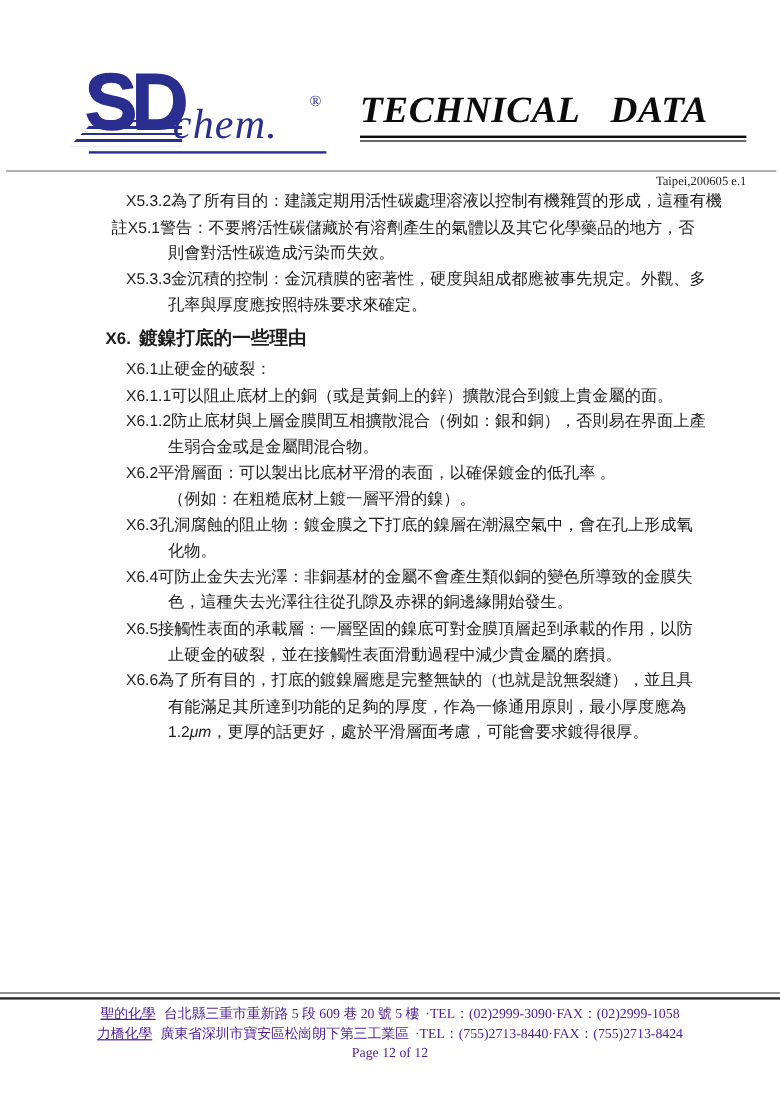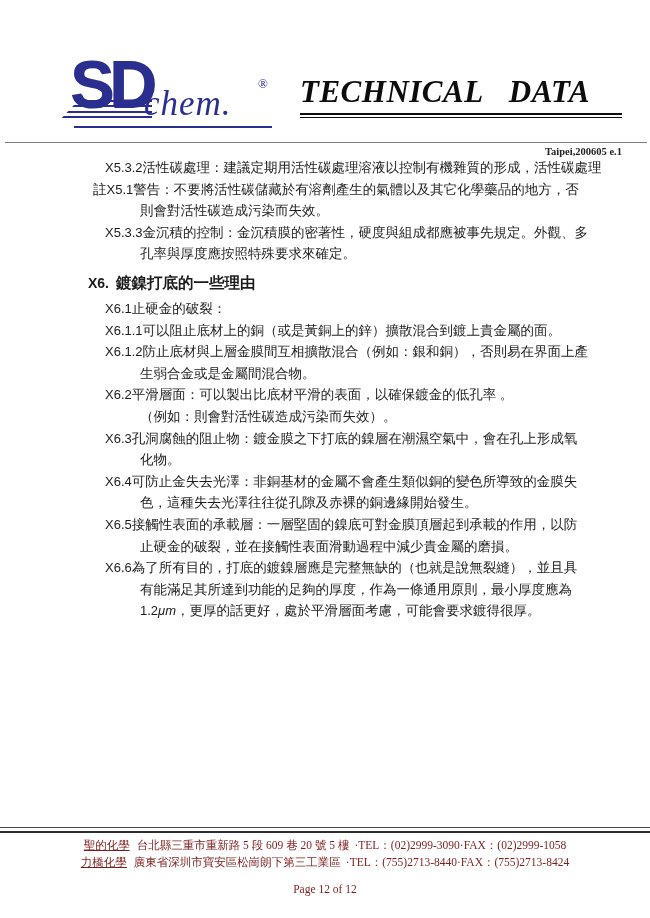--- a/index.html
+++ b/index.html
@@ -28,39 +28,39 @@
   .logo-reg { position:absolute; left:200px; top:22px; font-size:13px; color:#2a2f8f; font-family:"Liberation Serif",serif; }
   .logo-underline { position:absolute; left:16px; top:72px; width:198px; height:0; border-top:2px solid #2a2f8f; }
   .title-block { position:absolute; left:300px; top:74px; width:322px; }
   .title {
     font-family:Liberation Serif, serif; font-style:italic; font-weight:bold;
     font-size:31px; word-spacing:18px; letter-spacing:0.5px; color:#0c0c0c; white-space:nowrap;
   }
   .title-u1 { margin-top:3px; height:2px; background:#0c0c0c; }
   .title-u2 { margin-top:2px; height:1px; background:#0c0c0c; }
   .header-rule { position:absolute; left:5px; right:3px; top:142px; height:1px; background:#7d7d7d; }
-  .revision { position:absolute; right:28px; top:146px; font-size:10.5px; color:#222;font-weight:bold; }
+  .revision { position:absolute; right:28px; top:146px; font-size:10.5px; color:#222; }
   
   .body { position:absolute; left:60px; top:157px; width:578px; }
   .line { line-height:21.6px; white-space:nowrap; font-size:13.5px; }
   .first { margin-left:45px; }
   .note-first { margin-left:33px; }
   .cont { margin-left:80px; }
   .marker { font-family:"Liberation Sans", sans-serif; font-size:13px; }
   .mu { font-family:Liberation Sans, sans-serif; font-size:13px; font-style:italic; }
   .zh { font-family:"Liberation Serif", serif; }
   .heading { margin:5px 0 2px 28px; line-height:25px; white-space:nowrap; font-weight:bold; font-size:15.5px; }
   .heading .marker { font-size:14px; font-weight:bold; margin-right:7px; }
   
-  .footer { position:absolute; left:0; right:0; top:827px; text-align:center; color:#7f1d1d; }
+  .footer { position:absolute; left:0; right:0; top:827px; text-align:center; color:#4c1d95; }
   .footer-rule { height:3px; border-top:1px solid #4a4a4a; border-bottom:2px solid #2d2d2d; margin-bottom:4px; }
   .footer-line { font-size:11.5px; line-height:17px; white-space:nowrap; }
   .company { text-decoration:underline; margin-right:7px; }
   .addr { margin-right:5px; }
-  .page-num { font-size:11.5px; margin-top:12px; }
+  .page-num { font-size:11.5px; margin-top:1px; }
 </style>
 </head>
 <body>
 
 <div class="page">
 
   <div class="logo">
     <span class="logo-sd">SD</span>
     <div class="logo-stripes"></div>
     <span class="logo-chem">chem.</span>
@@ -71,21 +71,21 @@
     <div class="title">TECHNICAL DATA</div>
     <div class="title-u1"></div>
     <div class="title-u2"></div>
   </div>
   <div class="header-rule"></div>
   <div class="revision">Taipei,200605 e.1</div>
 
   <div class="body">
 
     <div>
-      <div class="line first"><span class="marker">X5.3.2</span><span class="zh">活性碳處理：建議定期用活性碳處理溶液以控制有機雜質的形成，活性碳處理</span></div>
+      <div class="line first"><span class="marker">X5.3.2</span><span class="zh">為了所有目的：建議定期用活性碳處理溶液以控制有機雜質的形成，這種有機</span></div>
     </div>
 
     <div>
       <div class="line note-first"><span class="zh">註</span><span class="marker">X5.1</span><span class="zh">警告：不要將活性碳儲藏於有溶劑產生的氣體以及其它化學藥品的地方，否</span></div>
       <div class="line cont"><span class="zh">則會對活性碳造成污染而失效。</span></div>
     </div>
 
     <div>
       <div class="line first"><span class="marker">X5.3.3</span><span class="zh">金沉積的控制：金沉積膜的密著性，硬度與組成都應被事先規定。外觀、多</span></div>
       <div class="line cont"><span class="zh">孔率與厚度應按照特殊要求來確定。</span></div>
@@ -101,21 +101,21 @@
       <div class="line first"><span class="marker">X6.1.1</span><span class="zh">可以阻止底材上的銅（或是黃銅上的鋅）擴散混合到鍍上貴金屬的面。</span></div>
     </div>
 
     <div>
       <div class="line first"><span class="marker">X6.1.2</span><span class="zh">防止底材與上層金膜間互相擴散混合（例如：銀和銅），否則易在界面上產</span></div>
       <div class="line cont"><span class="zh">生弱合金或是金屬間混合物。</span></div>
     </div>
 
     <div>
       <div class="line first"><span class="marker">X6.2</span><span class="zh">平滑層面：可以製出比底材平滑的表面，以確保鍍金的低孔率 。</span></div>
-      <div class="line cont"><span class="zh">（例如：則會對活性碳造成污染而失效）。</span></div>
+      <div class="line cont"><span class="zh">（例如：在粗糙底材上鍍一層平滑的鎳）。</span></div>
     </div>
 
     <div>
       <div class="line first"><span class="marker">X6.3</span><span class="zh">孔洞腐蝕的阻止物：鍍金膜之下打底的鎳層在潮濕空氣中，會在孔上形成氧</span></div>
       <div class="line cont"><span class="zh">化物。</span></div>
     </div>
 
     <div>
       <div class="line first"><span class="marker">X6.4</span><span class="zh">可防止金失去光澤：非銅基材的金屬不會產生類似銅的變色所導致的金膜失</span></div>
       <div class="line cont"><span class="zh">色，這種失去光澤往往從孔隙及赤裸的銅邊緣開始發生。</span></div>

